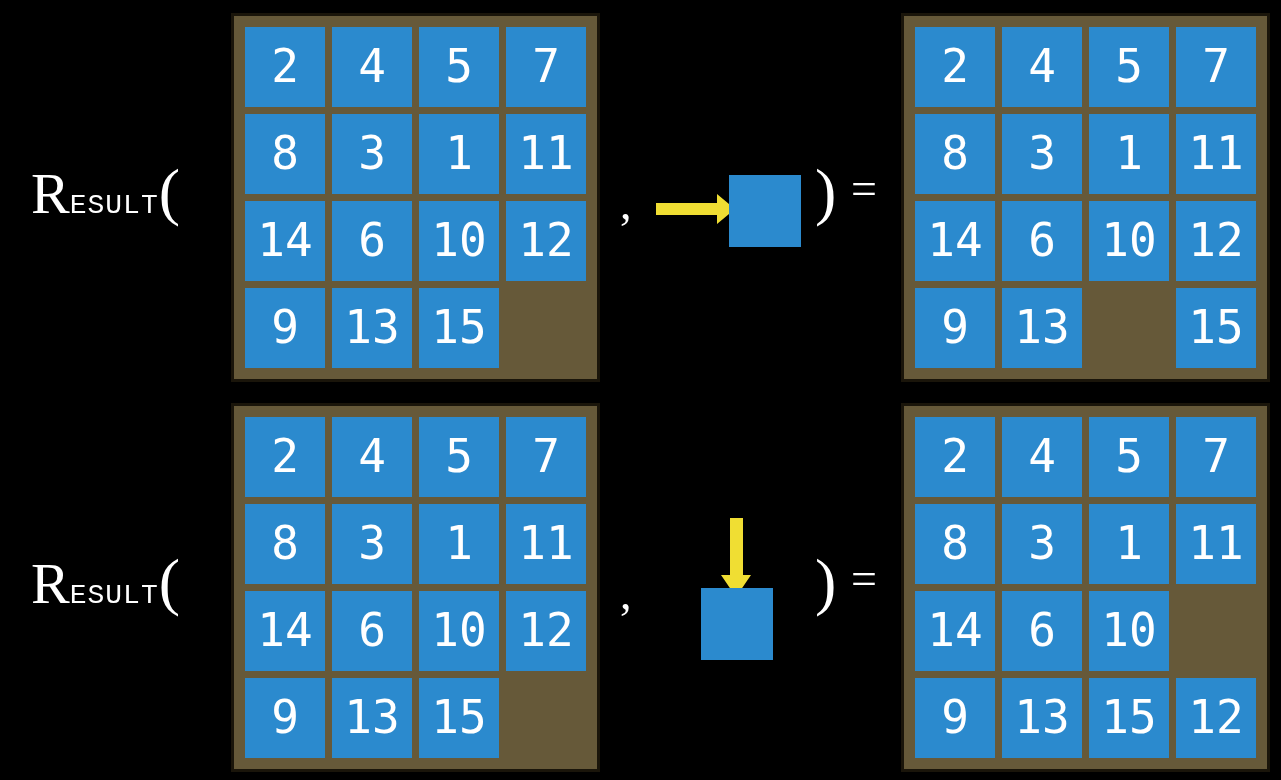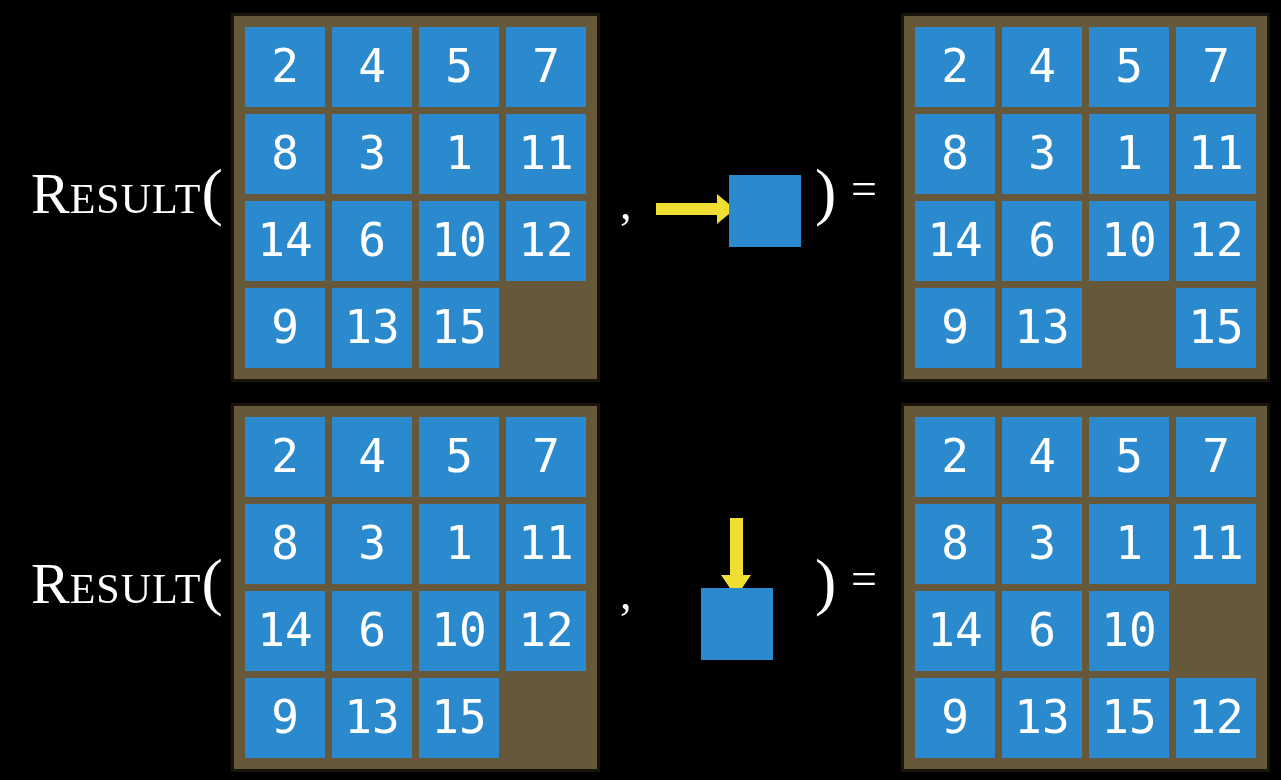--- a/index.html
+++ b/index.html
@@ -28,21 +28,21 @@
   .fn {
     position: absolute;
     left: 31px;
     top: 160px;
     display: flex;
     align-items: baseline;
     color: var(--text, #ffffff);
     white-space: nowrap;
   }
   .fn-r     { font-size: 58px; line-height: 1; }
-  .fn-caps  { font-size: 42px; line-height: 1; letter-spacing: 1px; }
+  .fn-caps  { font-size: 28px; line-height: 1; letter-spacing: 1px; font-family: Liberation Mono, monospace; }
   .fn-paren { font-size: 64px; line-height: 1; font-weight: 400; }
 
   
   .grid {
     position: absolute;
     top: 13px;
     width: 369px;
     height: 369px;
     box-sizing: border-box;
     background: var(--frame, #665939);

